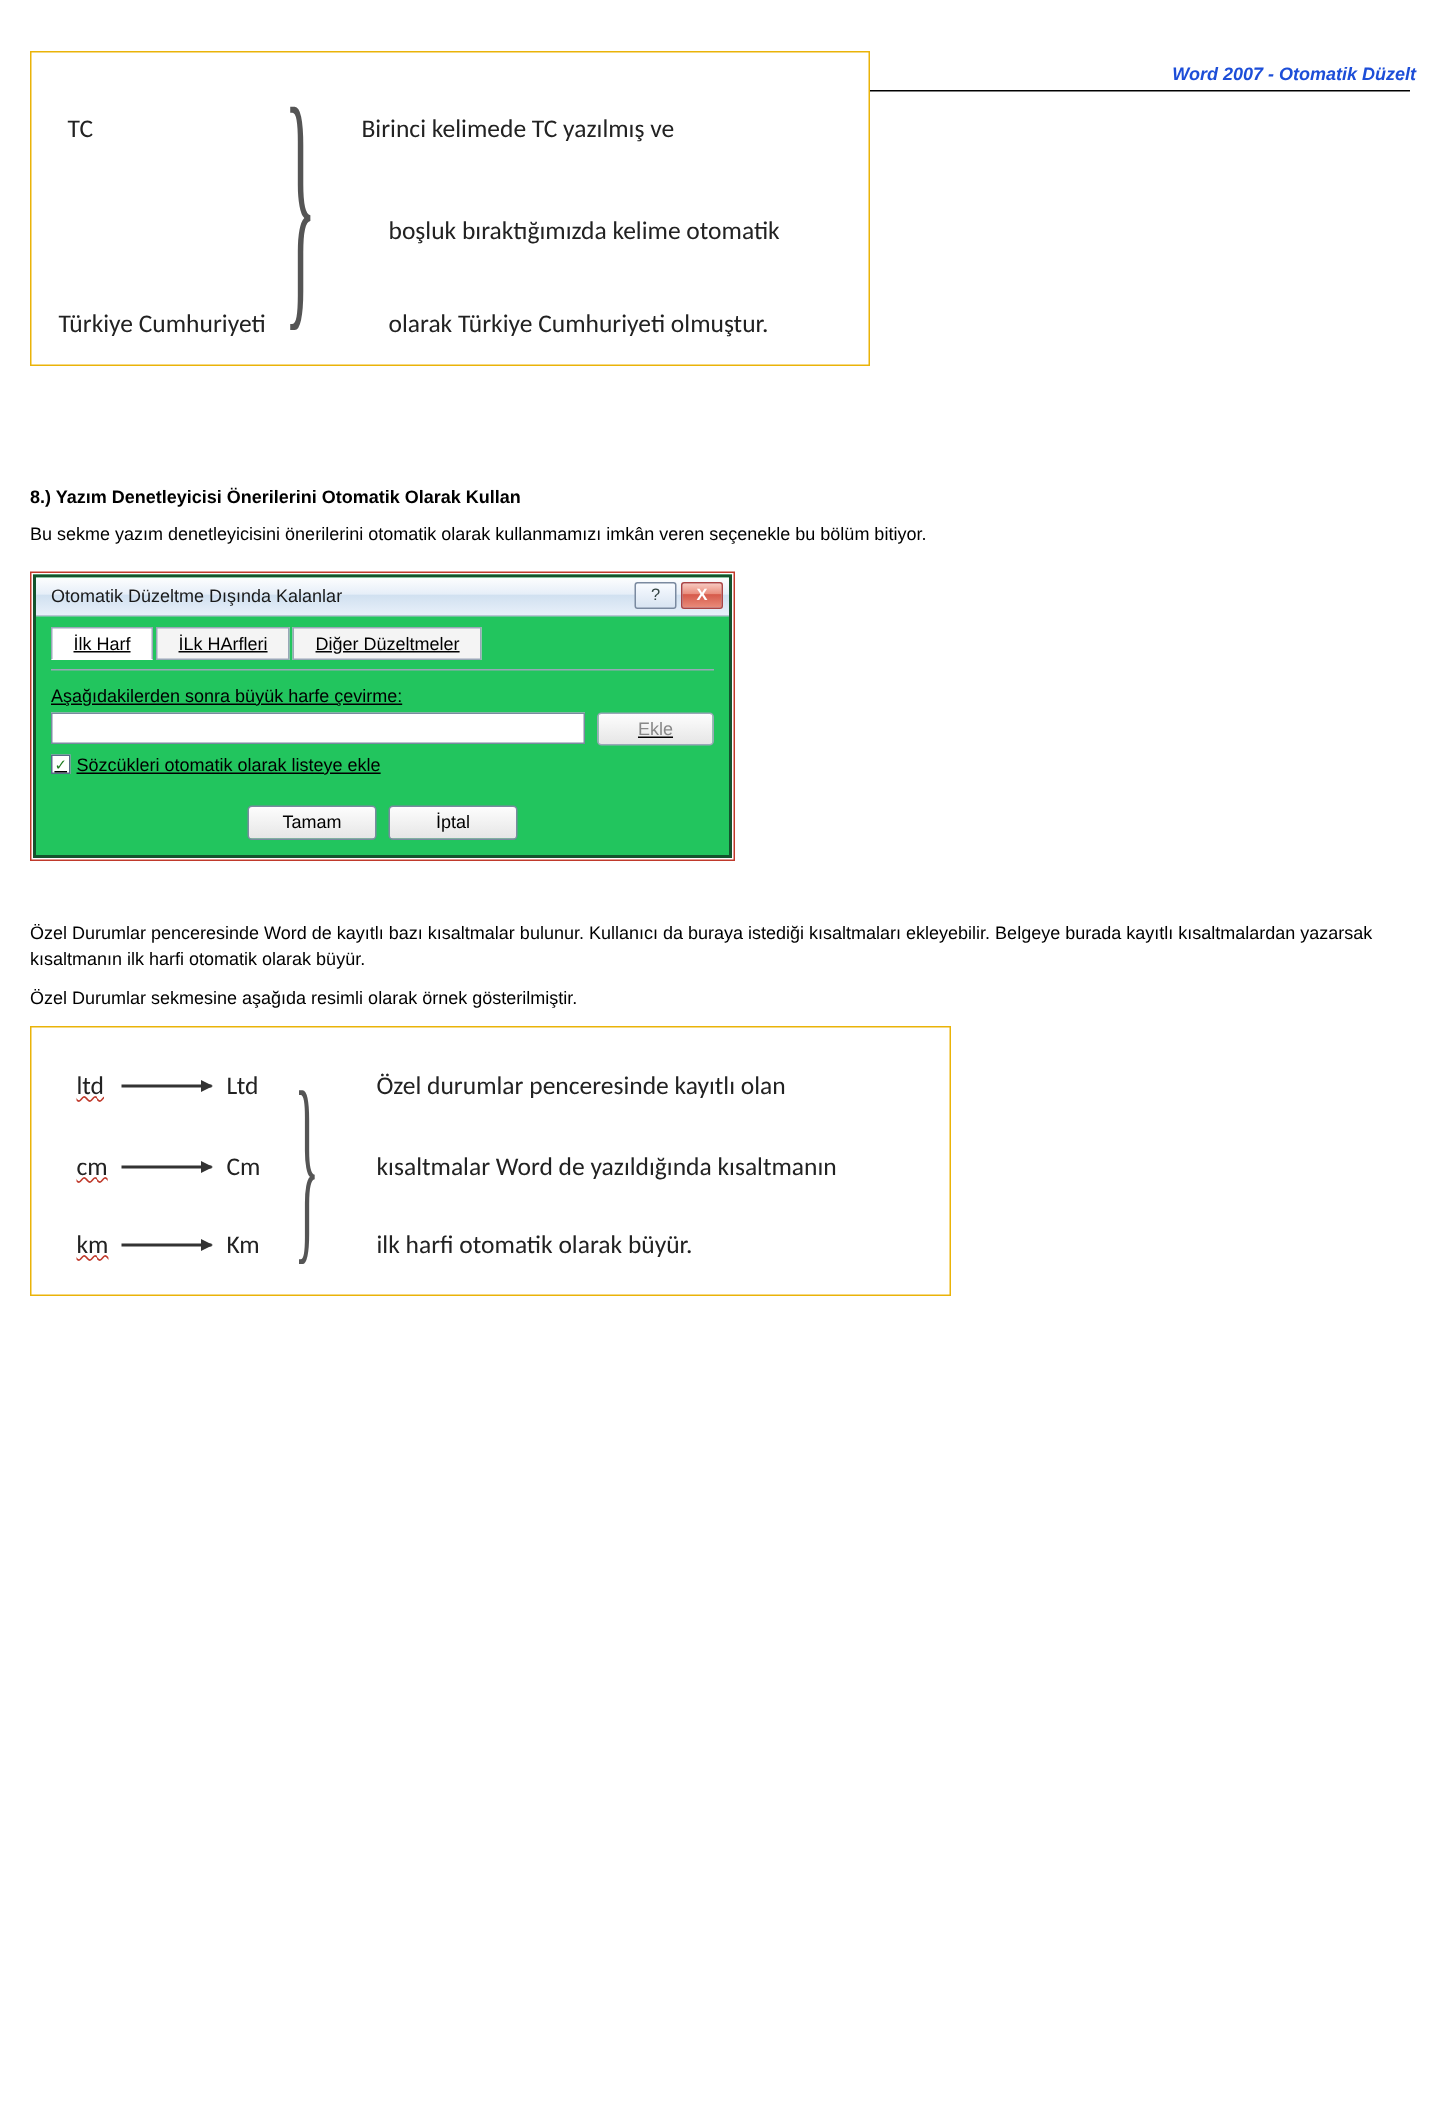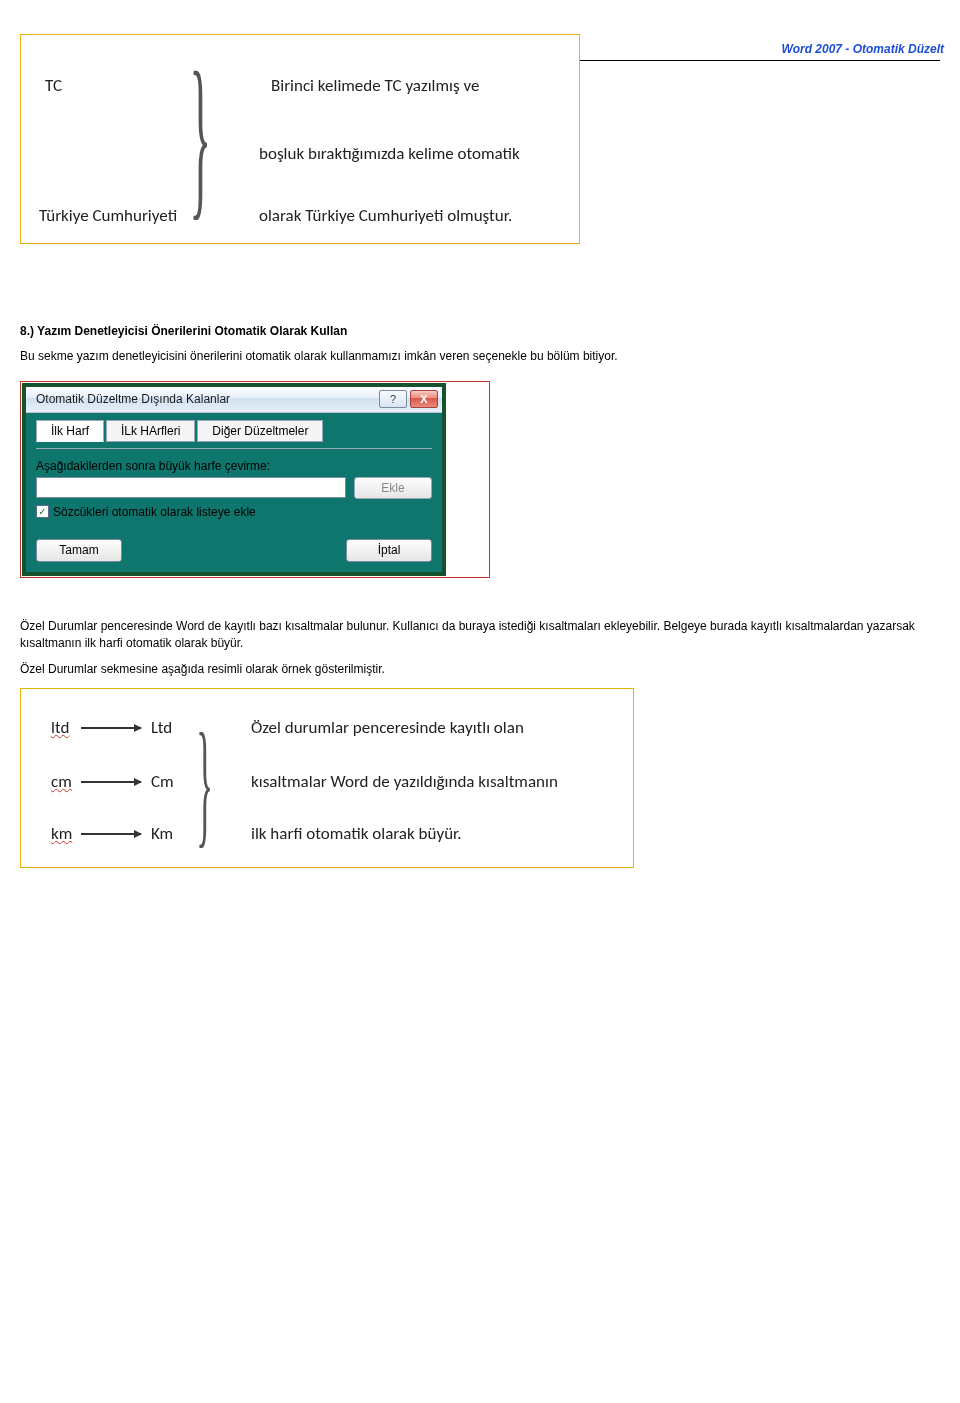--- a/index.html
+++ b/index.html
@@ -25,21 +25,21 @@
   
   .fig { border: 1px solid #eab308; background: #fff; position: relative; }
   .fig1 { margin-top: 34px; width: 560px; height: 210px; }
   .fig2 { margin-top: 5px; width: 614px; height: 180px; }
 
   .fig .cell { position: absolute; font-family: Calibri, "Segoe UI", Arial, sans-serif; font-size: 17px; color: #222; }
 
   
   .f1-left1 { left: 24px; top: 40px; }
   .f1-left2 { left: 18px; top: 170px; }
-  .f1-r1 { left: 250px; top: 40px; }
+  .f1-r1 { left: 220px; top: 40px; }
   .f1-r2 { left: 238px; top: 108px; }
   .f1-r3 { left: 238px; top: 170px; }
 
   
   .f2-l1 { left: 30px; top: 28px; }
   .f2-l2 { left: 30px; top: 82px; }
   .f2-l3 { left: 30px; top: 134px; }
   .f2-l1b { left: 130px; top: 28px; }
   .f2-l2b { left: 130px; top: 82px; }
   .f2-l3b { left: 130px; top: 134px; }
@@ -67,43 +67,43 @@
   }
 
   
   .body-text { margin-top: 80px; width: 920px; }
   .body-text h2 { font-size: 12px; font-weight: bold; font-family: Verdana, sans-serif; margin-bottom: 10px; color: #000; }
   .body-text p { font-size: 12px; margin-bottom: 16px; line-height: 1.4; color: #000; }
 
   
   .dlg-wrap { margin-top: 8px; border: 1px solid #c0392b; width: 470px; padding: 1px; }
   .dlg {
-    width: 424px; background: #0f766e;
-    border: 4px solid #14532d;
+    width: 466px; background: #22c55e;
+    border: 2px solid #14532d;
     font-family: "Segoe UI", Tahoma, sans-serif;
     font-size: 12px;
   }
   .dlg-titlebar {
     height: 26px; display: flex; align-items: center;
     background: linear-gradient(#fdfefe, #e6eef8 45%, #d0e0f0 46%, #e8f0fa);
     border-bottom: 1px solid #b8c4d4;
     padding: 0 4px 0 10px;
     color: #1a1a1a;
   }
   .dlg-titlebar .title-text { flex: 1; font-size: 12px; }
   .winbtn {
     width: 28px; height: 18px; margin-left: 3px;
     display: inline-flex; align-items: center; justify-content: center;
     border: 1px solid #7a8aa0; border-radius: 2px;
     background: linear-gradient(#f8fbff, #d8e4f2);
     font-size: 11px; color: #344;
   }
   .winbtn.close { background: linear-gradient(#f7c9c0, #e98b7a 45%, #d65a4a 46%, #e98b7a); color: #fff; border-color: #a44; font-weight: bold; }
 
-  .dlg-body { padding: 6px 10px 10px; }
+  .dlg-body { padding: 6px 10px 10px; text-decoration: underline; }
 
   .tabs { display: flex; gap: 2px; margin-bottom: 8px; }
   .tab {
     padding: 3px 14px; background: #fff; border: 1px solid #9aa7b8;
     border-bottom: 1px solid #fff; font-size: 12px; position: relative; top: 1px;
   }
   .tab.inactive { background: #f4f4f4; border-bottom: 1px solid #9aa7b8; }
   .tabs-underline { border-top: 1px solid #9aa7b8; margin-top: -1px; }
 
   .dlg-label { margin: 10px 0 4px; font-size: 12px; }
@@ -141,21 +141,21 @@
   .sb .thumb { position: absolute; top: 17px; left: 1px; width: 15px; height: 50px;
     background: linear-gradient(#f2f5fa,#d7deea); border: 1px solid #b8c0cc; border-radius: 1px;
     display: flex; align-items: center; justify-content: center; color: #7a899c; font-size: 9px;
   }
 
   .chkrow { margin-top: 6px; display: flex; align-items: center; gap: 4px; font-size: 12px; }
   .chk { width: 13px; height: 13px; border: 1px solid #5a6a8a; background: #fff;
     display: inline-flex; align-items: center; justify-content: center;
     font-size: 10px; color: #207a20; }
 
-  .dlg-footer { display: flex; justify-content: space-between; gap: 8px; padding: 10px; }
+  .dlg-footer { display: flex; justify-content: center; gap: 8px; padding: 10px; }
   .dlg-footer .fbtn {
     width: 86px; height: 23px; border: 1px solid #7a8aa0; background: linear-gradient(#fdfdfd,#e6e6e6);
     font-size: 12px; border-radius: 3px; display: inline-flex; align-items: center; justify-content: center;
   }
 
   .body-text2 { margin-top: 40px; width: 920px; }
   .body-text2 p { font-size: 12px; margin-bottom: 10px; line-height: 1.4; color:#000; }
 </style>
 </head>
 <body>

